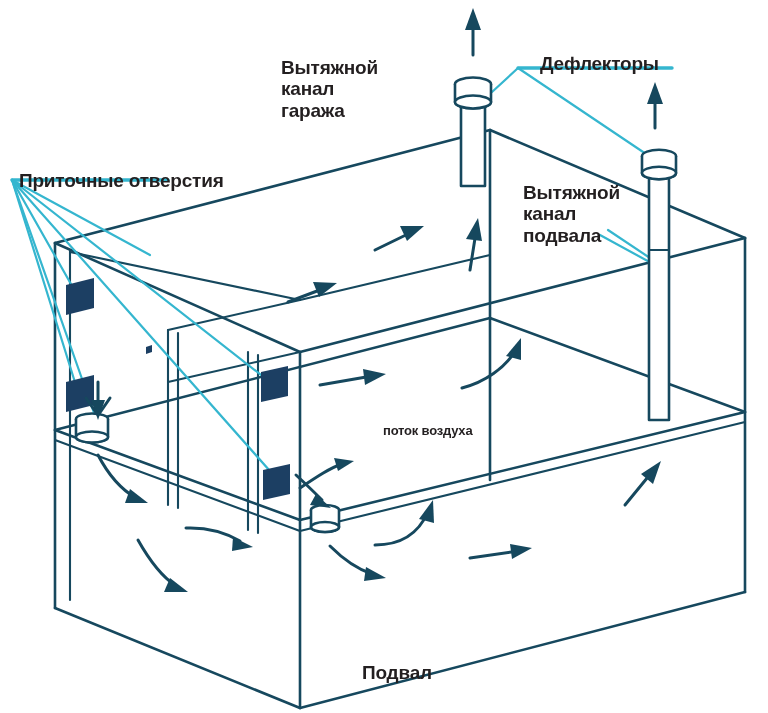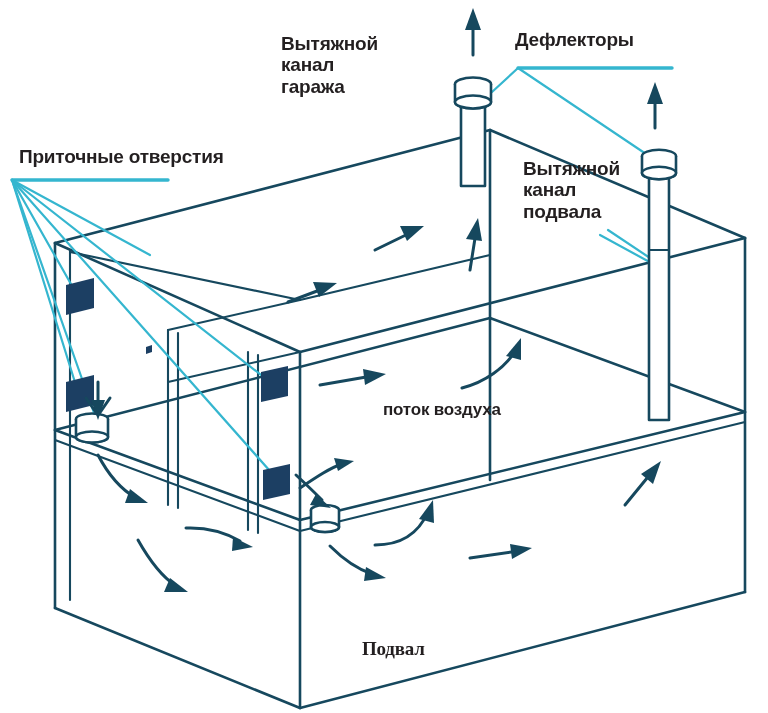--- a/index.html
+++ b/index.html
@@ -28,29 +28,30 @@
     height: 713px;
   }
   .lbl {
     position: absolute;
     font-family: "Liberation Sans", sans-serif;
     font-weight: bold;
     color: #231f20;
     white-space: pre;
     line-height: 1.12;
     letter-spacing: -0.2px;
+    margin-top: 24px;
   }
   .lbl-big { font-size: 19px; }
-  .lbl-small { font-size: 17px; }
+  .lbl-small { font-size: 13px; }
   #label-garage-duct { left: 281px; top: 33px; }
-  #label-deflectors  { left: 515px; top: 29px; }
+  #label-deflectors  { left: 540px; top: 29px; }
   #label-intakes     { left: 19px;   top: 146px; }
   #label-basement-duct { left: 523px; top: 158px; }
   #label-airflow     { left: 383px; top: 400px; }
-  #label-basement    { left: 362px; top: 638px; font-family: Liberation Serif, serif; }
+  #label-basement    { left: 362px; top: 638px; }
 </style>
 </head>
 <body>
 
 <div id="diagram-root">
 
   <svg id="diagram-svg" viewBox="0 0 768 713">
     <defs>
       <style>
         .st { fill:none; stroke:#16485e; stroke-width:2.6; stroke-linecap:round; stroke-linejoin:round; }

